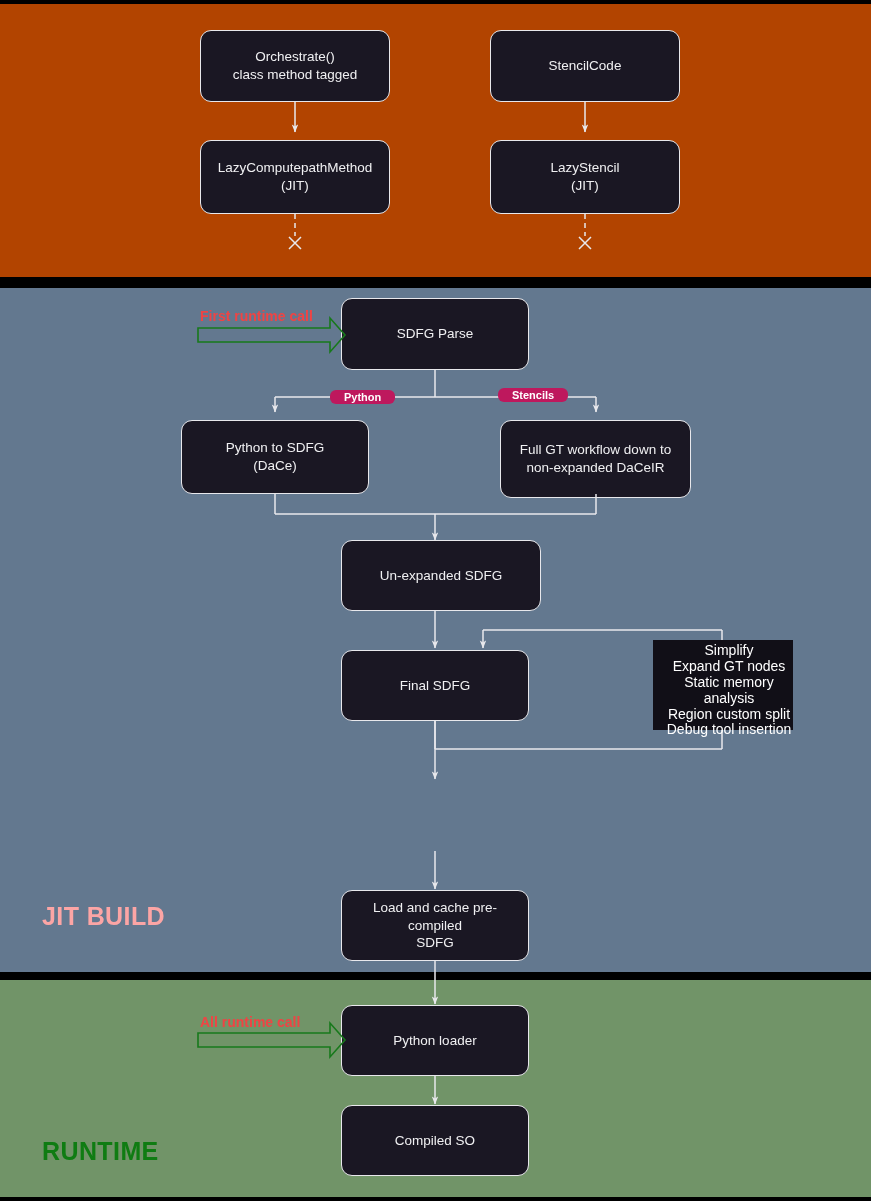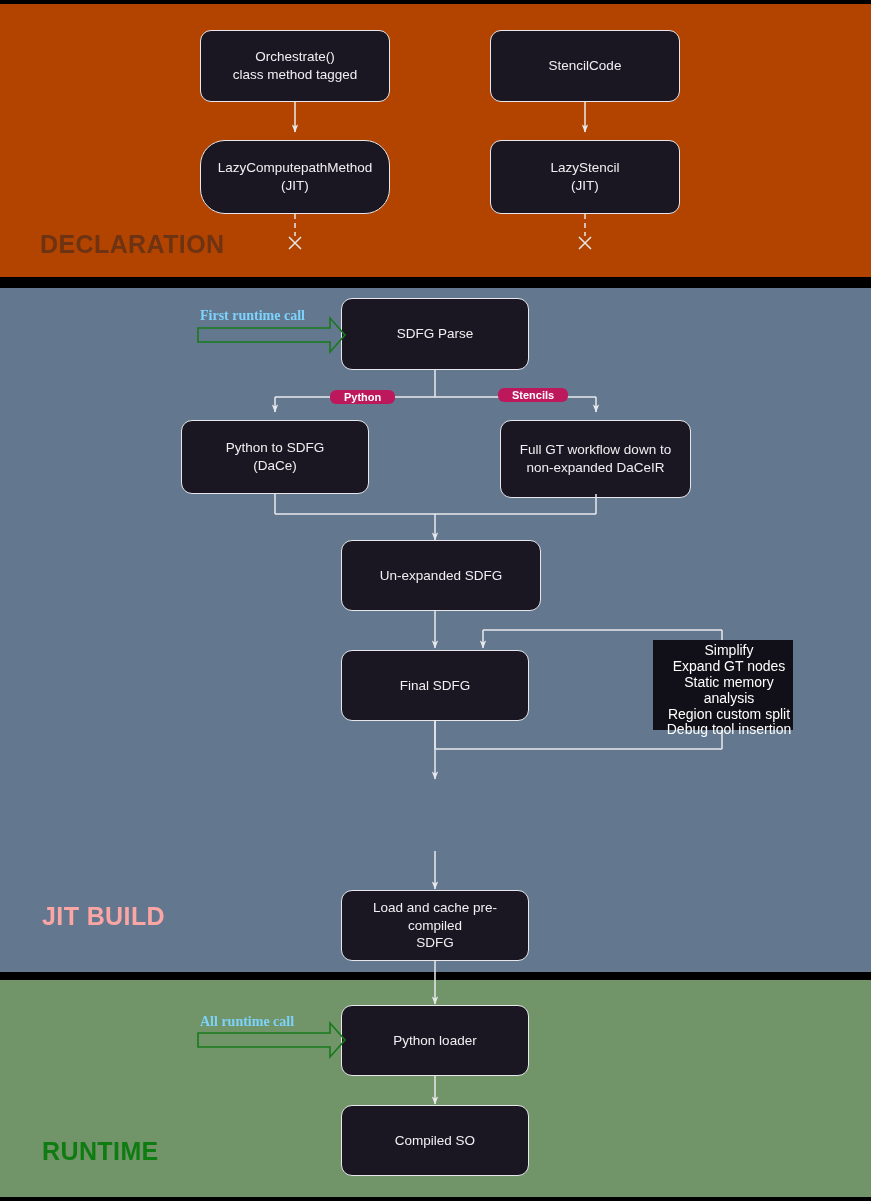--- a/index.html
+++ b/index.html
@@ -90,38 +90,36 @@
     position: absolute;
     left: 0; top: 0;
     width: 871px; height: 1201px;
     pointer-events: none;
     z-index: 2;
   }
 
   
   .call-label {
     position: absolute;
-    color: #7dd3fc;
+    color: #ef4444;
     font-size: 14px;
     font-weight: bold;
     white-space: nowrap;
     z-index: 5;
-    font-family: Liberation Serif, serif;
   }
 </style>
 </head>
 <body>
 
 <div id="canvas">
 
   <div class="band band-declaration"></div>
   <div class="band band-jitbuild"></div>
   <div class="band band-runtime"></div>
 
-  <div class="band-label label-declaration">DECLARATION</div>
   <div class="band-label label-jitbuild">JIT BUILD</div>
   <div class="band-label label-runtime">RUNTIME</div>
 
   <svg class="edges" viewBox="0 0 871 1201">
     <defs>
       <marker id="arrowhead" markerWidth="9" markerHeight="9" refX="7.6" refY="3.2" orient="auto" markerUnits="userSpaceOnUse">
         <path d="M0,0 L8,3.2 L0,6.4 L2.1,3.2 Z" fill="#e8e8ec"></path>
       </marker>
     </defs>
 
@@ -174,21 +172,21 @@
 
   <div class="node" style="left:200px; top:30px; width:190px; height:72px;">
     <span class="node-text">Orchestrate()
 class method tagged</span>
   </div>
 
   <div class="node" style="left:490px; top:30px; width:190px; height:72px;">
     <span class="node-text">StencilCode</span>
   </div>
 
-  <div class="node" style="left:200px; top:140px; width:190px; height:74px;border-radius:25px;">
+  <div class="node" style="left:200px; top:140px; width:190px; height:74px;">
     <span class="node-text">LazyComputepathMethod
 (JIT)</span>
   </div>
 
   <div class="node" style="left:490px; top:140px; width:190px; height:74px;">
     <span class="node-text">LazyStencil
 (JIT)</span>
   </div>
 
   <div class="node" style="left:341px; top:298px; width:188px; height:72px;">

